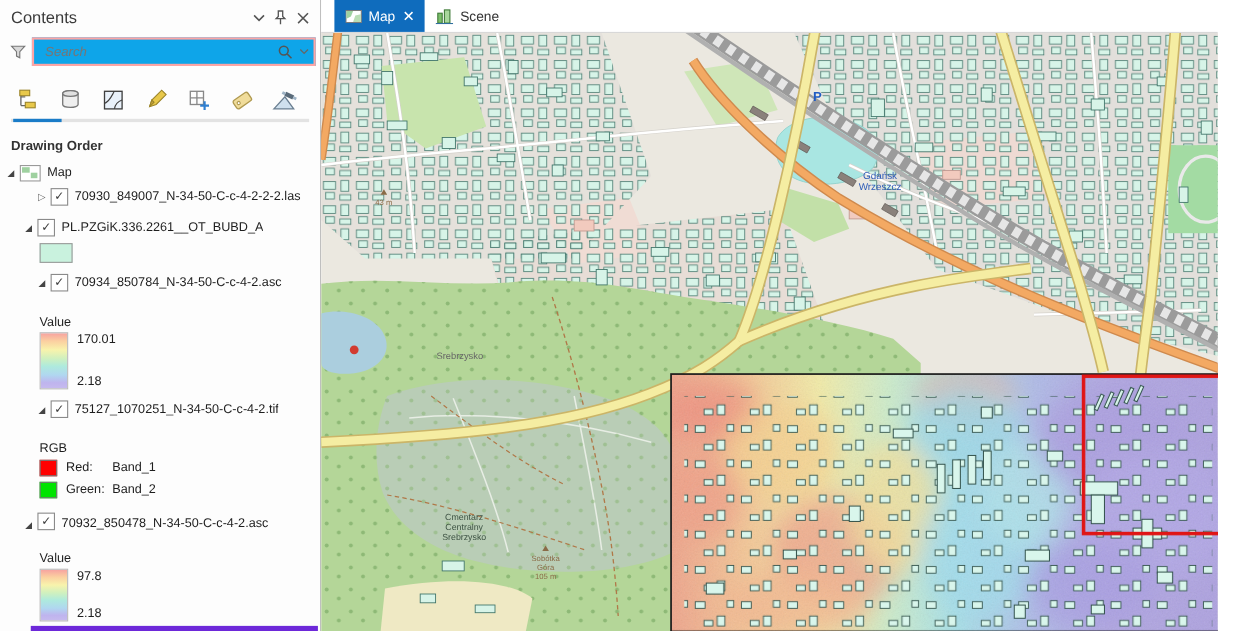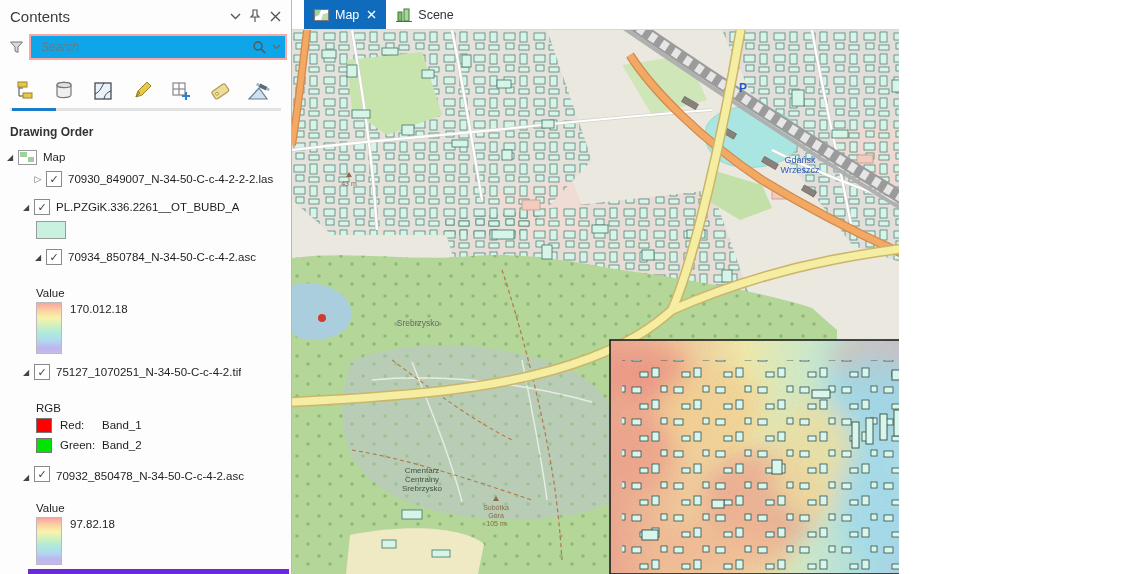--- a/index.html
+++ b/index.html
@@ -1,16 +1,16 @@
 <!DOCTYPE html>
 <html><head>
 <meta charset="utf-8">
 <style>
   html,body{margin:0;padding:0;background:#fff;font-family:"Liberation Sans",sans-serif;}
-  #app{position:relative;width:899px;height:574px;overflow:hidden;background:#fff;}
+  #app{position:relative;width:1107px;height:574px;overflow:hidden;background:#fff;}
 
   
   #panel{position:absolute;left:0;top:0;width:292px;height:574px;background:#fdfdfd;border-right:1px solid #b9b9b9;box-sizing:border-box;}
   .p-header{display:flex;align-items:center;height:32px;padding:0 6px 0 10px;}
   .p-title{font-size:15px;color:#3b3b3b;flex:1;}
   .hicon{width:20px;height:20px;display:flex;align-items:center;justify-content:center;color:#555;cursor:pointer;}
   .searchrow{display:flex;align-items:center;padding:2px 4px 4px 6px;}
   .funnel{width:20px;height:20px;margin-right:3px;display:flex;align-items:center;justify-content:center;}
   .sbox{flex:1;display:flex;align-items:center;border:2px solid #fca5a5;background:#0ea5e9;height:22px;padding:0 4px 0 8px;}
   .sbox input{flex:1;border:none;outline:none;font-style:italic;font-size:12px;color:#444;font-family:"Liberation Sans",sans-serif;background:transparent;}
@@ -31,21 +31,21 @@
   .lname{white-space:nowrap;overflow:hidden;}
   .mapthumb{width:17px;height:13px;border:1px solid #9a9a9a;background:#fff;margin:0 6px 0 2px;position:relative;flex:none;}
   .mapthumb i{position:absolute;background:#9fd1a0;}
   .legend-ind{margin-left:36px;}
   .leg-title{font-size:11.5px;color:#1e1e1e;margin-top:20px;}
   .swatch{width:28px;height:16px;border:1px solid #9a9a9a;margin-top:4px;cursor:pointer;}
   .rampwrap{display:flex;margin-top:3px;}
   .ramp{width:24px;border:1px solid #bbb;cursor:pointer;
     background:linear-gradient(180deg,#f7a3a0 0%,#fbcfa0 14%,#f8f3ac 30%,#cff0bf 46%,#aeeadd 60%,#b0d7f0 76%,#bfb4ee 90%,#c6baee 100%);}
   .ramp.h50{height:50px;} .ramp.h46{height:46px;}
-  .rlabels{display:flex;justify-content:space-between;padding:1px 0 1px 8px;font-size:11.5px;color:#1e1e1e;}
+  .rlabels{display:flex;flex-direction:column;justify-content:space-between;padding:1px 0 1px 8px;font-size:11.5px;color:#1e1e1e;}
   .bandrow{display:flex;align-items:center;height:18px;margin:2px 0 0 36px;font-size:11.5px;}
   .chip{width:14px;height:13px;border:1px solid #777;margin-right:8px;flex:none;cursor:pointer;}
   .bandlabel{width:42px;}
   .selrow{background:#cde6f7;border:5px solid #6d28d9;margin:4px 2px 0 28px;height:20px;display:flex;align-items:center;justify-content:center;}
 
   
   #viewarea{position:absolute;left:292px;top:0;width:841px;height:574px;}
   #tabbar{position:absolute;left:0;top:0;width:100%;height:30px;background:#fff;border-bottom:1px solid #d8d8d8;display:flex;align-items:stretch;box-sizing:border-box;padding-left:12px;}
   .tab{display:flex;align-items:center;gap:6px;padding:0 10px;font-size:12.5px;cursor:pointer;}
   .tab.active{background:#0f6cbd;color:#fff;}
@@ -197,21 +197,21 @@
       <div class="leg-title">Value</div>
       <div class="rampwrap">
         <div class="ramp h50"></div>
         <div class="rlabels">
           <span>170.01</span>
           <span>2.18</span>
         </div>
       </div>
     </div>
 
-    <div class="trow" style="padding-left:20px;margin-top:8px;">
+    <div class="trow" style="padding-left:32px;margin-top:8px;">
       <span class="tw open"></span>
       <span class="cb"></span>
       <span class="lname">75127_1070251_N-34-50-C-c-4-2.tif</span>
     </div>
     <div class="legend-ind">
       <div class="leg-title">RGB</div>
     </div>
     <div class="bandrow">
       <span class="chip" style="background:#ff0000;"></span>
       <span class="bandlabel">Red:</span>

